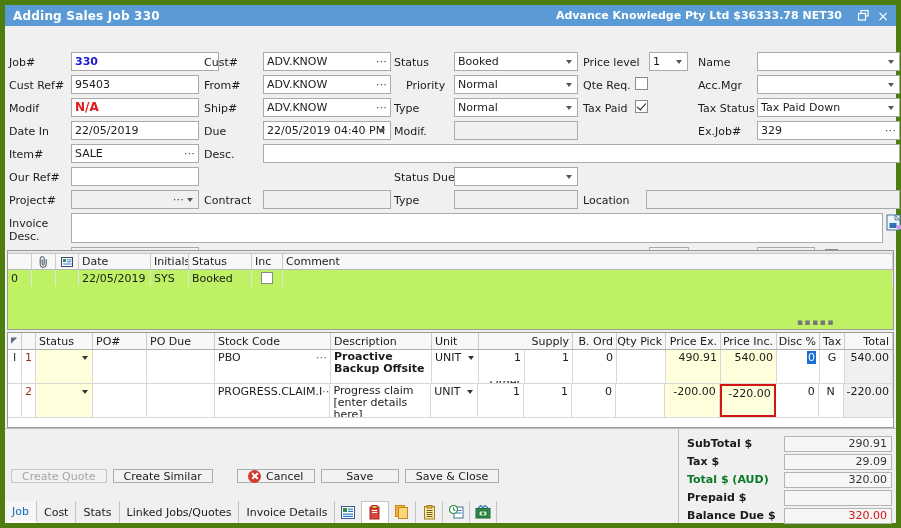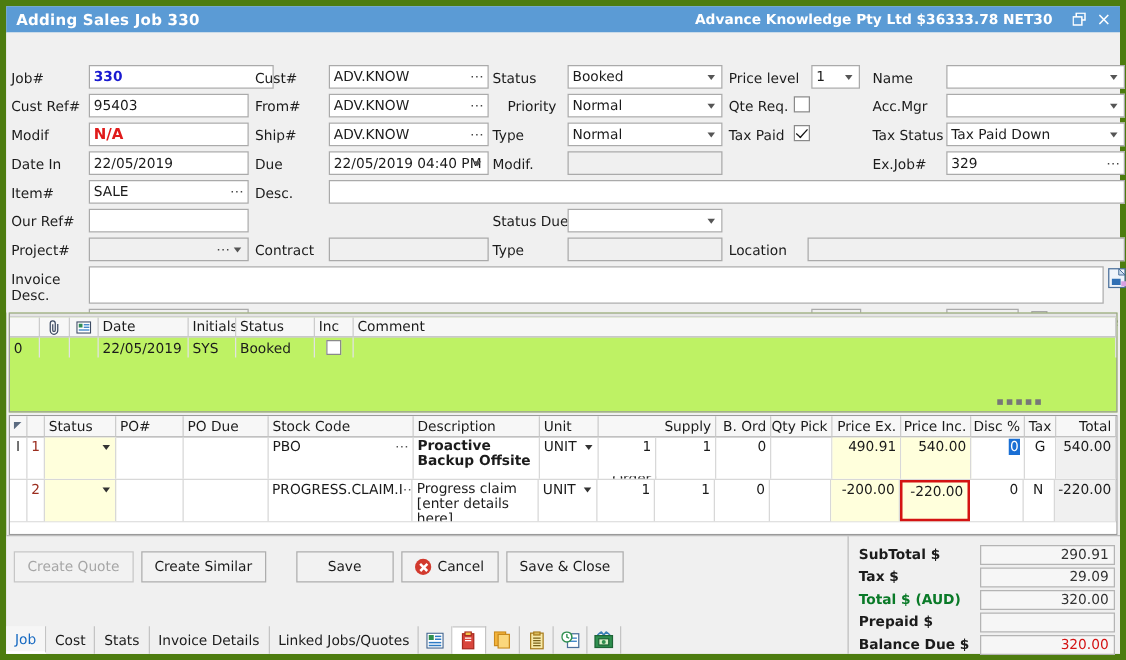--- a/index.html
+++ b/index.html
@@ -84,23 +84,23 @@
   .ddarrow::after { content: ""; position: absolute; right: 4px; top: 6px;
                     border-left: 3.5px solid transparent; border-right: 3.5px solid transparent;
                     border-top: 4px solid #333; }
   .rownum { color: #9b2d1f; }
   .ifill { flex: 1 1 auto; background: #fff; }
 
   
   .bottom { flex: 1 1 auto; display: flex; position: relative; background: #f0f0f0;
             border-top: 1px solid #bdbdbd; }
   .btnrow { position: absolute; left: 6px; top: 12px; display: flex; gap: 6px; }
-  .btn { height: 25px; min-width: 78px; background: #f2f2f2; border: 1px solid #adadad;
+  .btn { height: 14px; min-width: 78px; background: #f2f2f2; border: 1px solid #adadad;
          font-size: 11px; color: #1b1b1b; display: flex; align-items: center; justify-content: center;
-         gap: 5px; padding: 0 10px; }
+         gap: 5px; padding: 0 10px; margin-top: 28px; }
   .btn.dis { color: #a6a6a6; background: #f2f2f2; border-color: #c6c6c6; }
   .xicon { width: 13px; height: 13px; border-radius: 50%; background: #d23a2e;
            position: relative; flex: 0 0 13px; }
   .xicon::before, .xicon::after { content: ""; position: absolute; left: 2.5px; top: 5.6px;
            width: 8px; height: 1.8px; background: #fff; }
   .xicon::before { transform: rotate(45deg); } .xicon::after { transform: rotate(-45deg); }
 
   .tabsrow { position: absolute; left: 0; bottom: 0; height: 22px; display: flex; align-items: stretch; }
   .tab { display: flex; align-items: center; padding: 0 7px; font-size: 11px; border-right: 1px solid #c4c4c4;
          background: #f0f0f0; }
@@ -363,34 +363,34 @@
 
     <div class="ifill"></div>
   </div>
 
   <div class="bottom">
 
     <div class="btnrow">
       <div class="btn dis">Create Quote</div>
       <div class="btn">Create Similar</div>
       <div style="width:12px;"></div>
-      <div class="btn">Save</div>
       <div class="btn">
         <span class="xicon"></span>
         <span>Cancel</span>
       </div>
+      <div class="btn">Save</div>
       <div class="btn">Save &amp; Close</div>
     </div>
 
     <div class="tabsrow">
       <div class="tab active">Job</div>
       <div class="tab">Cost</div>
       <div class="tab">Stats</div>
+      <div class="tab">Linked Jobs/Quotes</div>
       <div class="tab">Invoice Details</div>
-      <div class="tab">Linked Jobs/Quotes</div>
 
       <div class="icontab">
         <svg width="14" height="13" viewBox="0 0 14 13">
             <rect x="0.5" y="0.5" width="13" height="12" fill="#fff" stroke="#3b5f8a"></rect>
             <rect x="2" y="2" width="4" height="4" fill="#2f8f4f"></rect>
             <rect x="7" y="2.5" width="5" height="1.2" fill="#2e7bc4"></rect>
             <rect x="7" y="4.8" width="5" height="1.2" fill="#2e7bc4"></rect>
             <rect x="2" y="7.5" width="10" height="1.2" fill="#2e7bc4"></rect>
             <rect x="2" y="9.8" width="10" height="1.2" fill="#2e7bc4"></rect>
           </svg>

